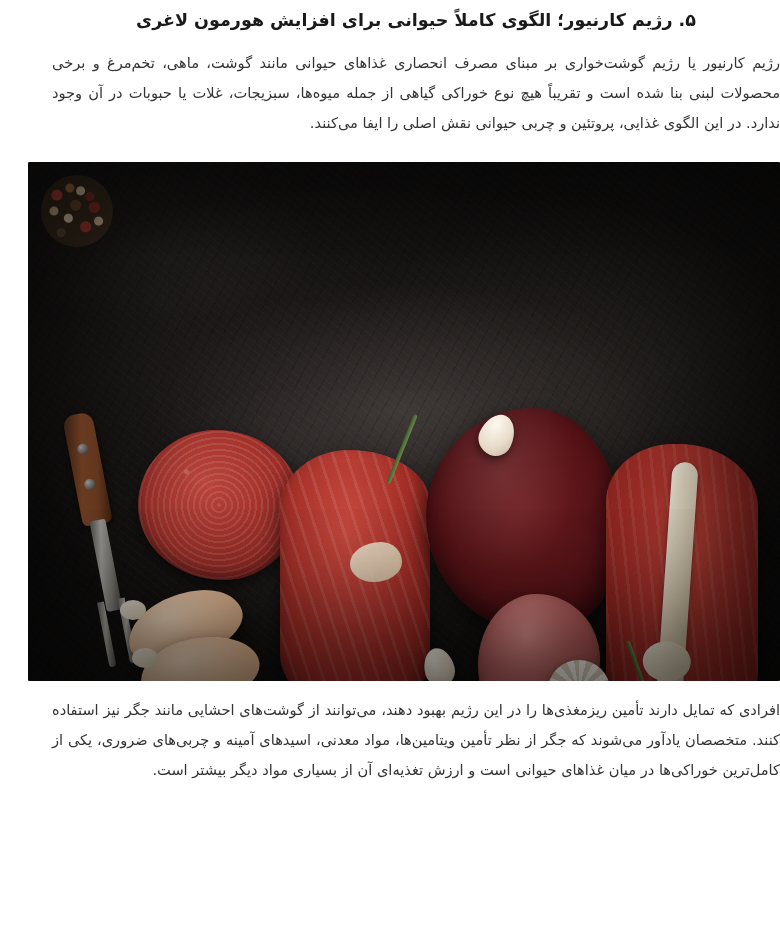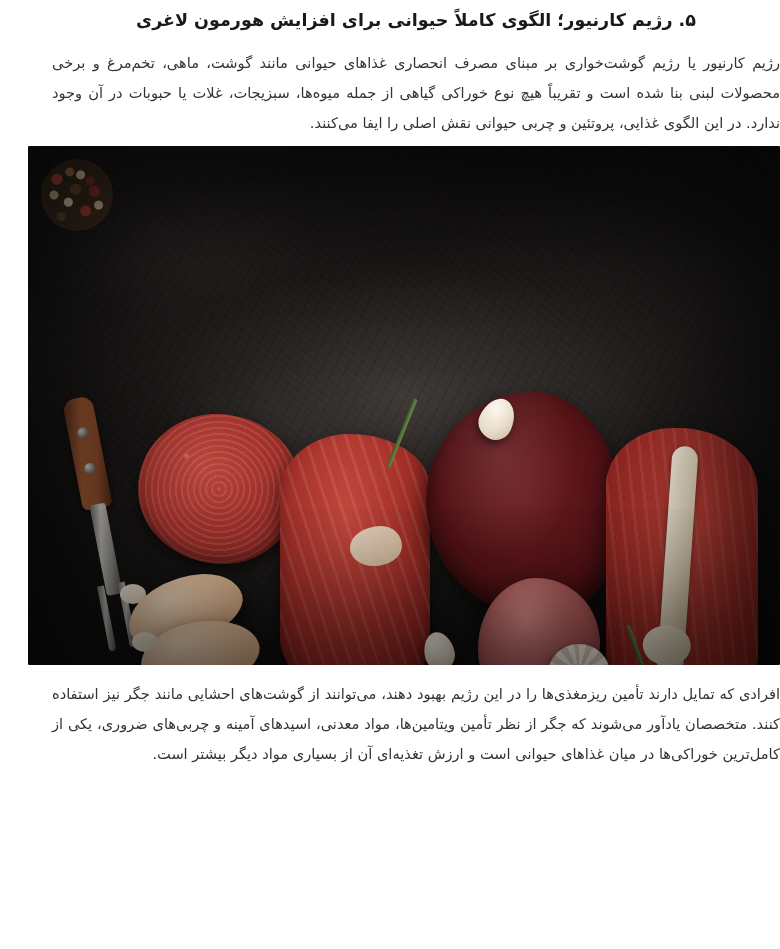--- a/index.html
+++ b/index.html
@@ -32,21 +32,21 @@
   .para {
     direction: rtl;
     text-align: justify;
     text-align-last: right;
     font-size: 14.6px;
     line-height: 2.05;
     color: #333333;
     margin: 0 0 12px 0;
   }
   .para.lead {
-    margin-bottom: 8px;
+    margin-bottom: 24px;
   }
   .figure {
     margin: 4px 0 14px 0;
     width: 752px;
     height: 519px;
     position: relative;
     overflow: hidden;
     border-radius: 2px;
     background: #201d1d;
   }

